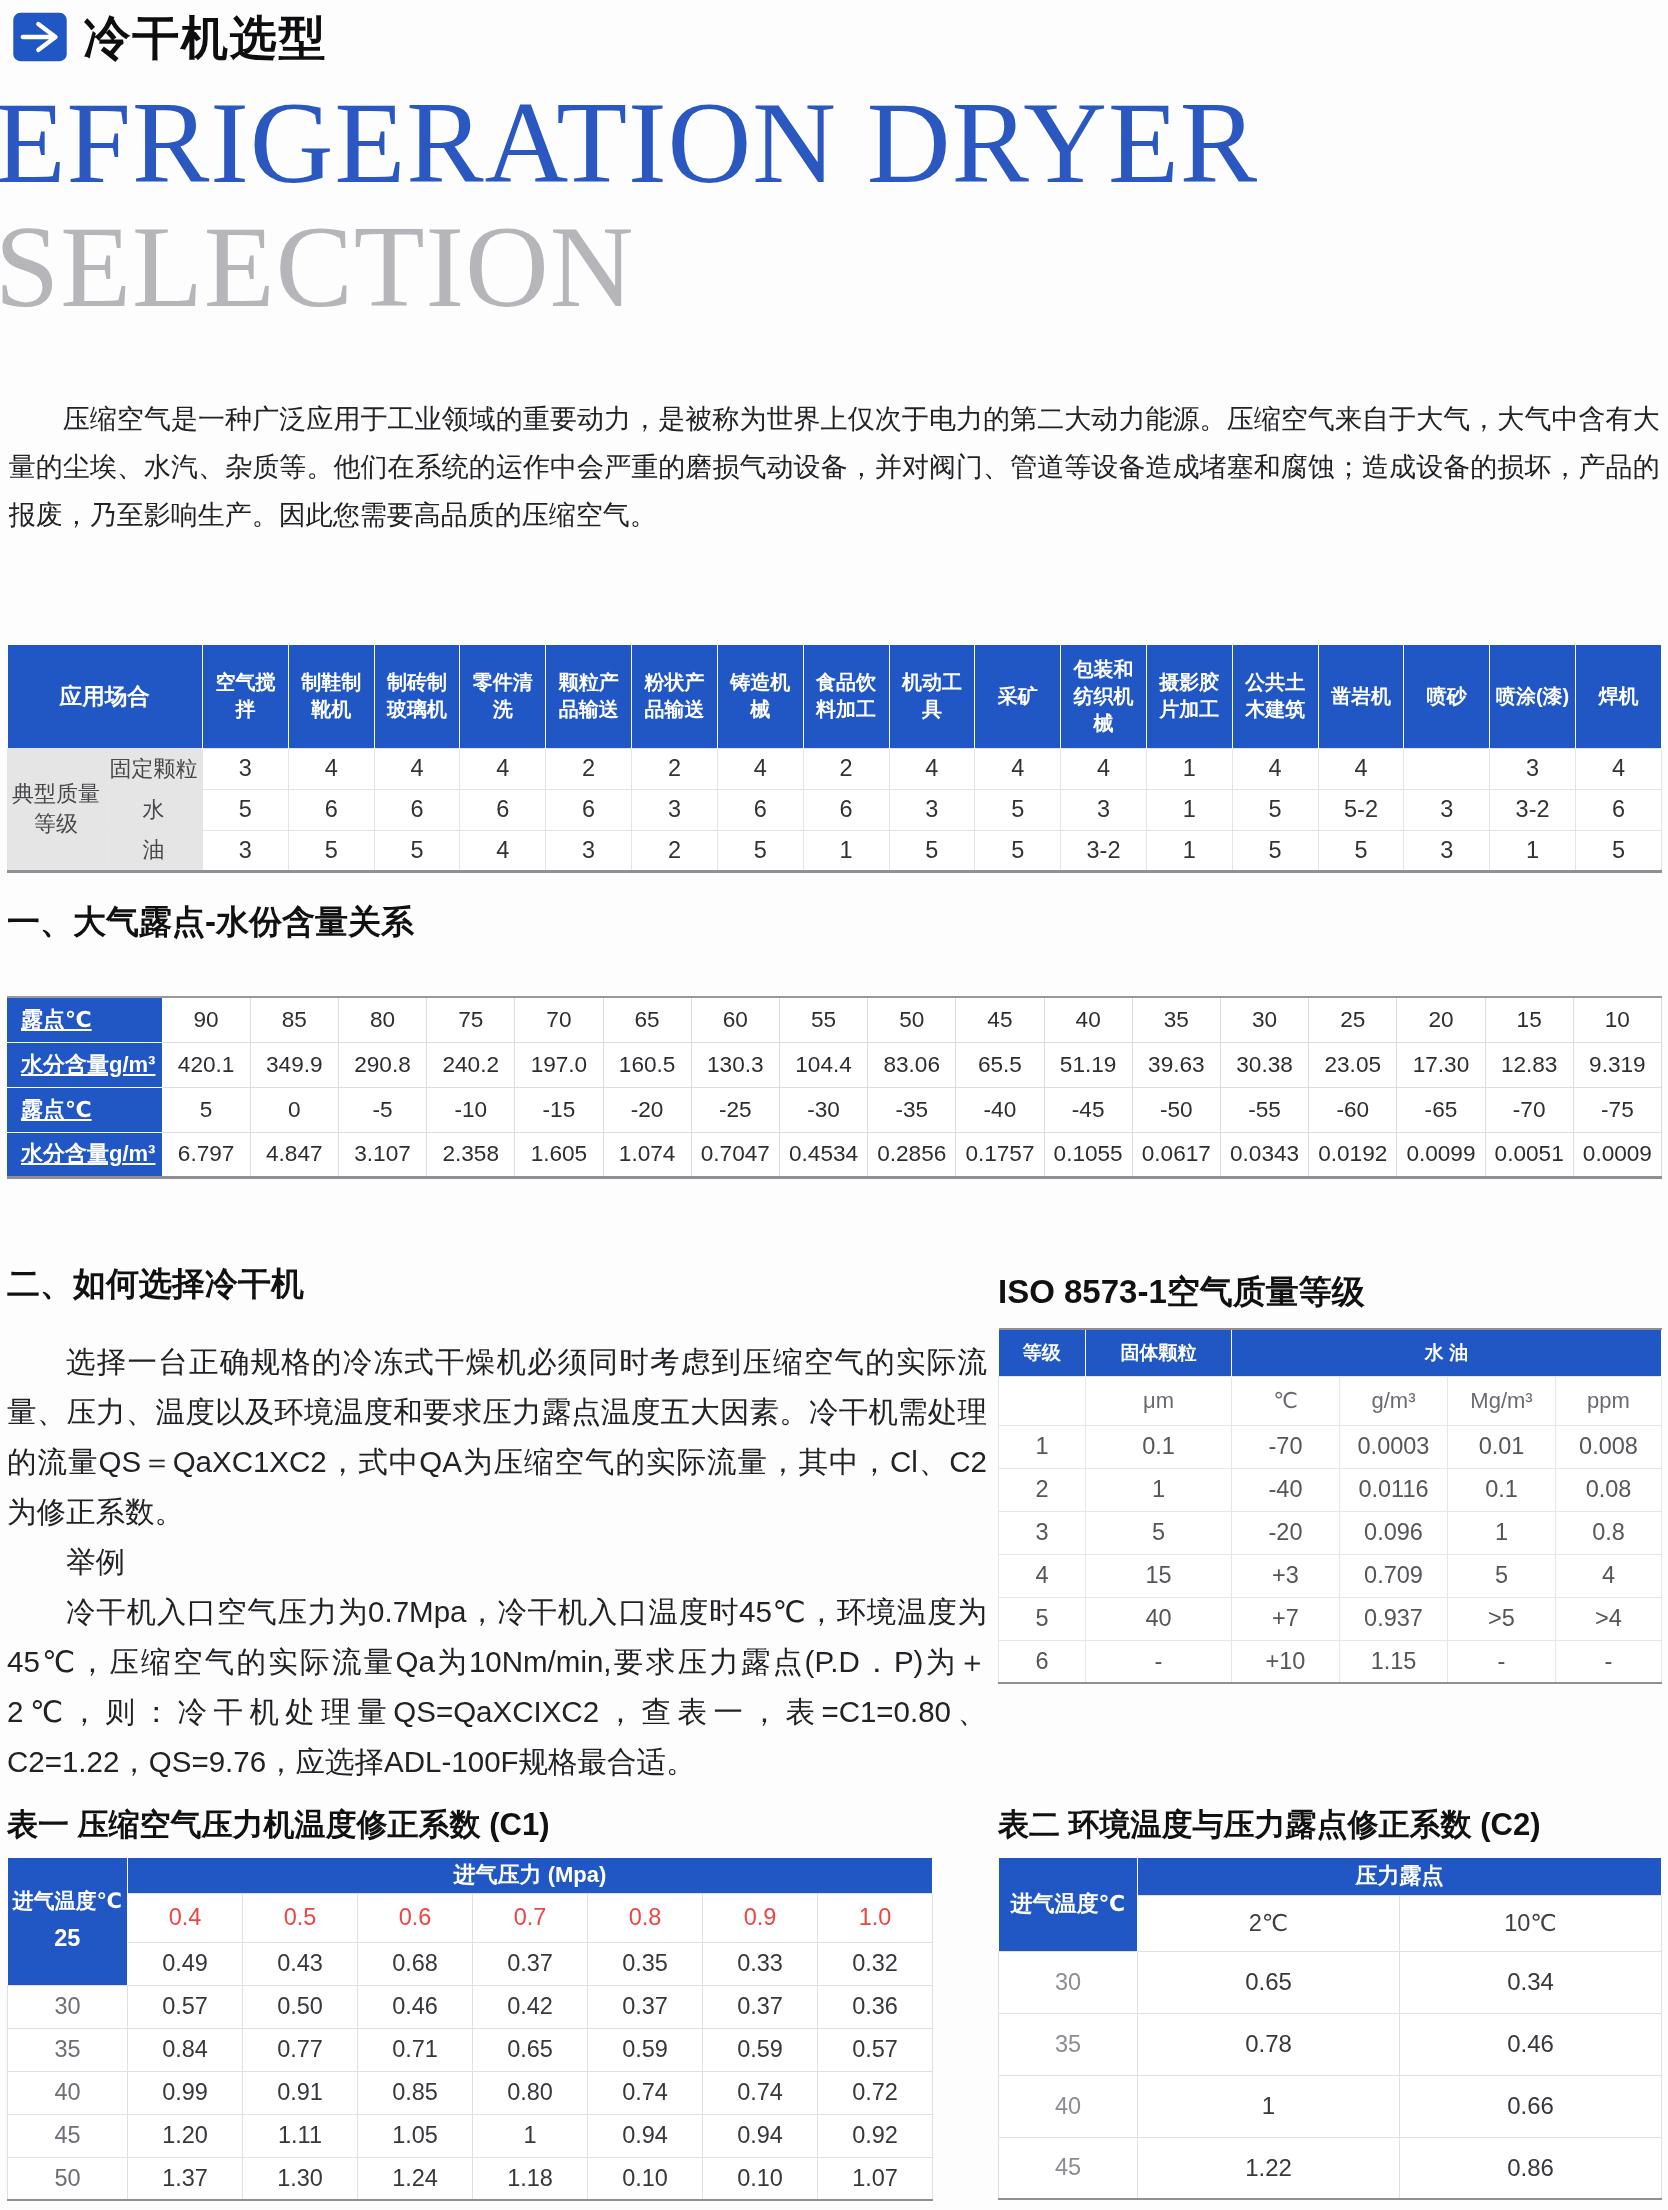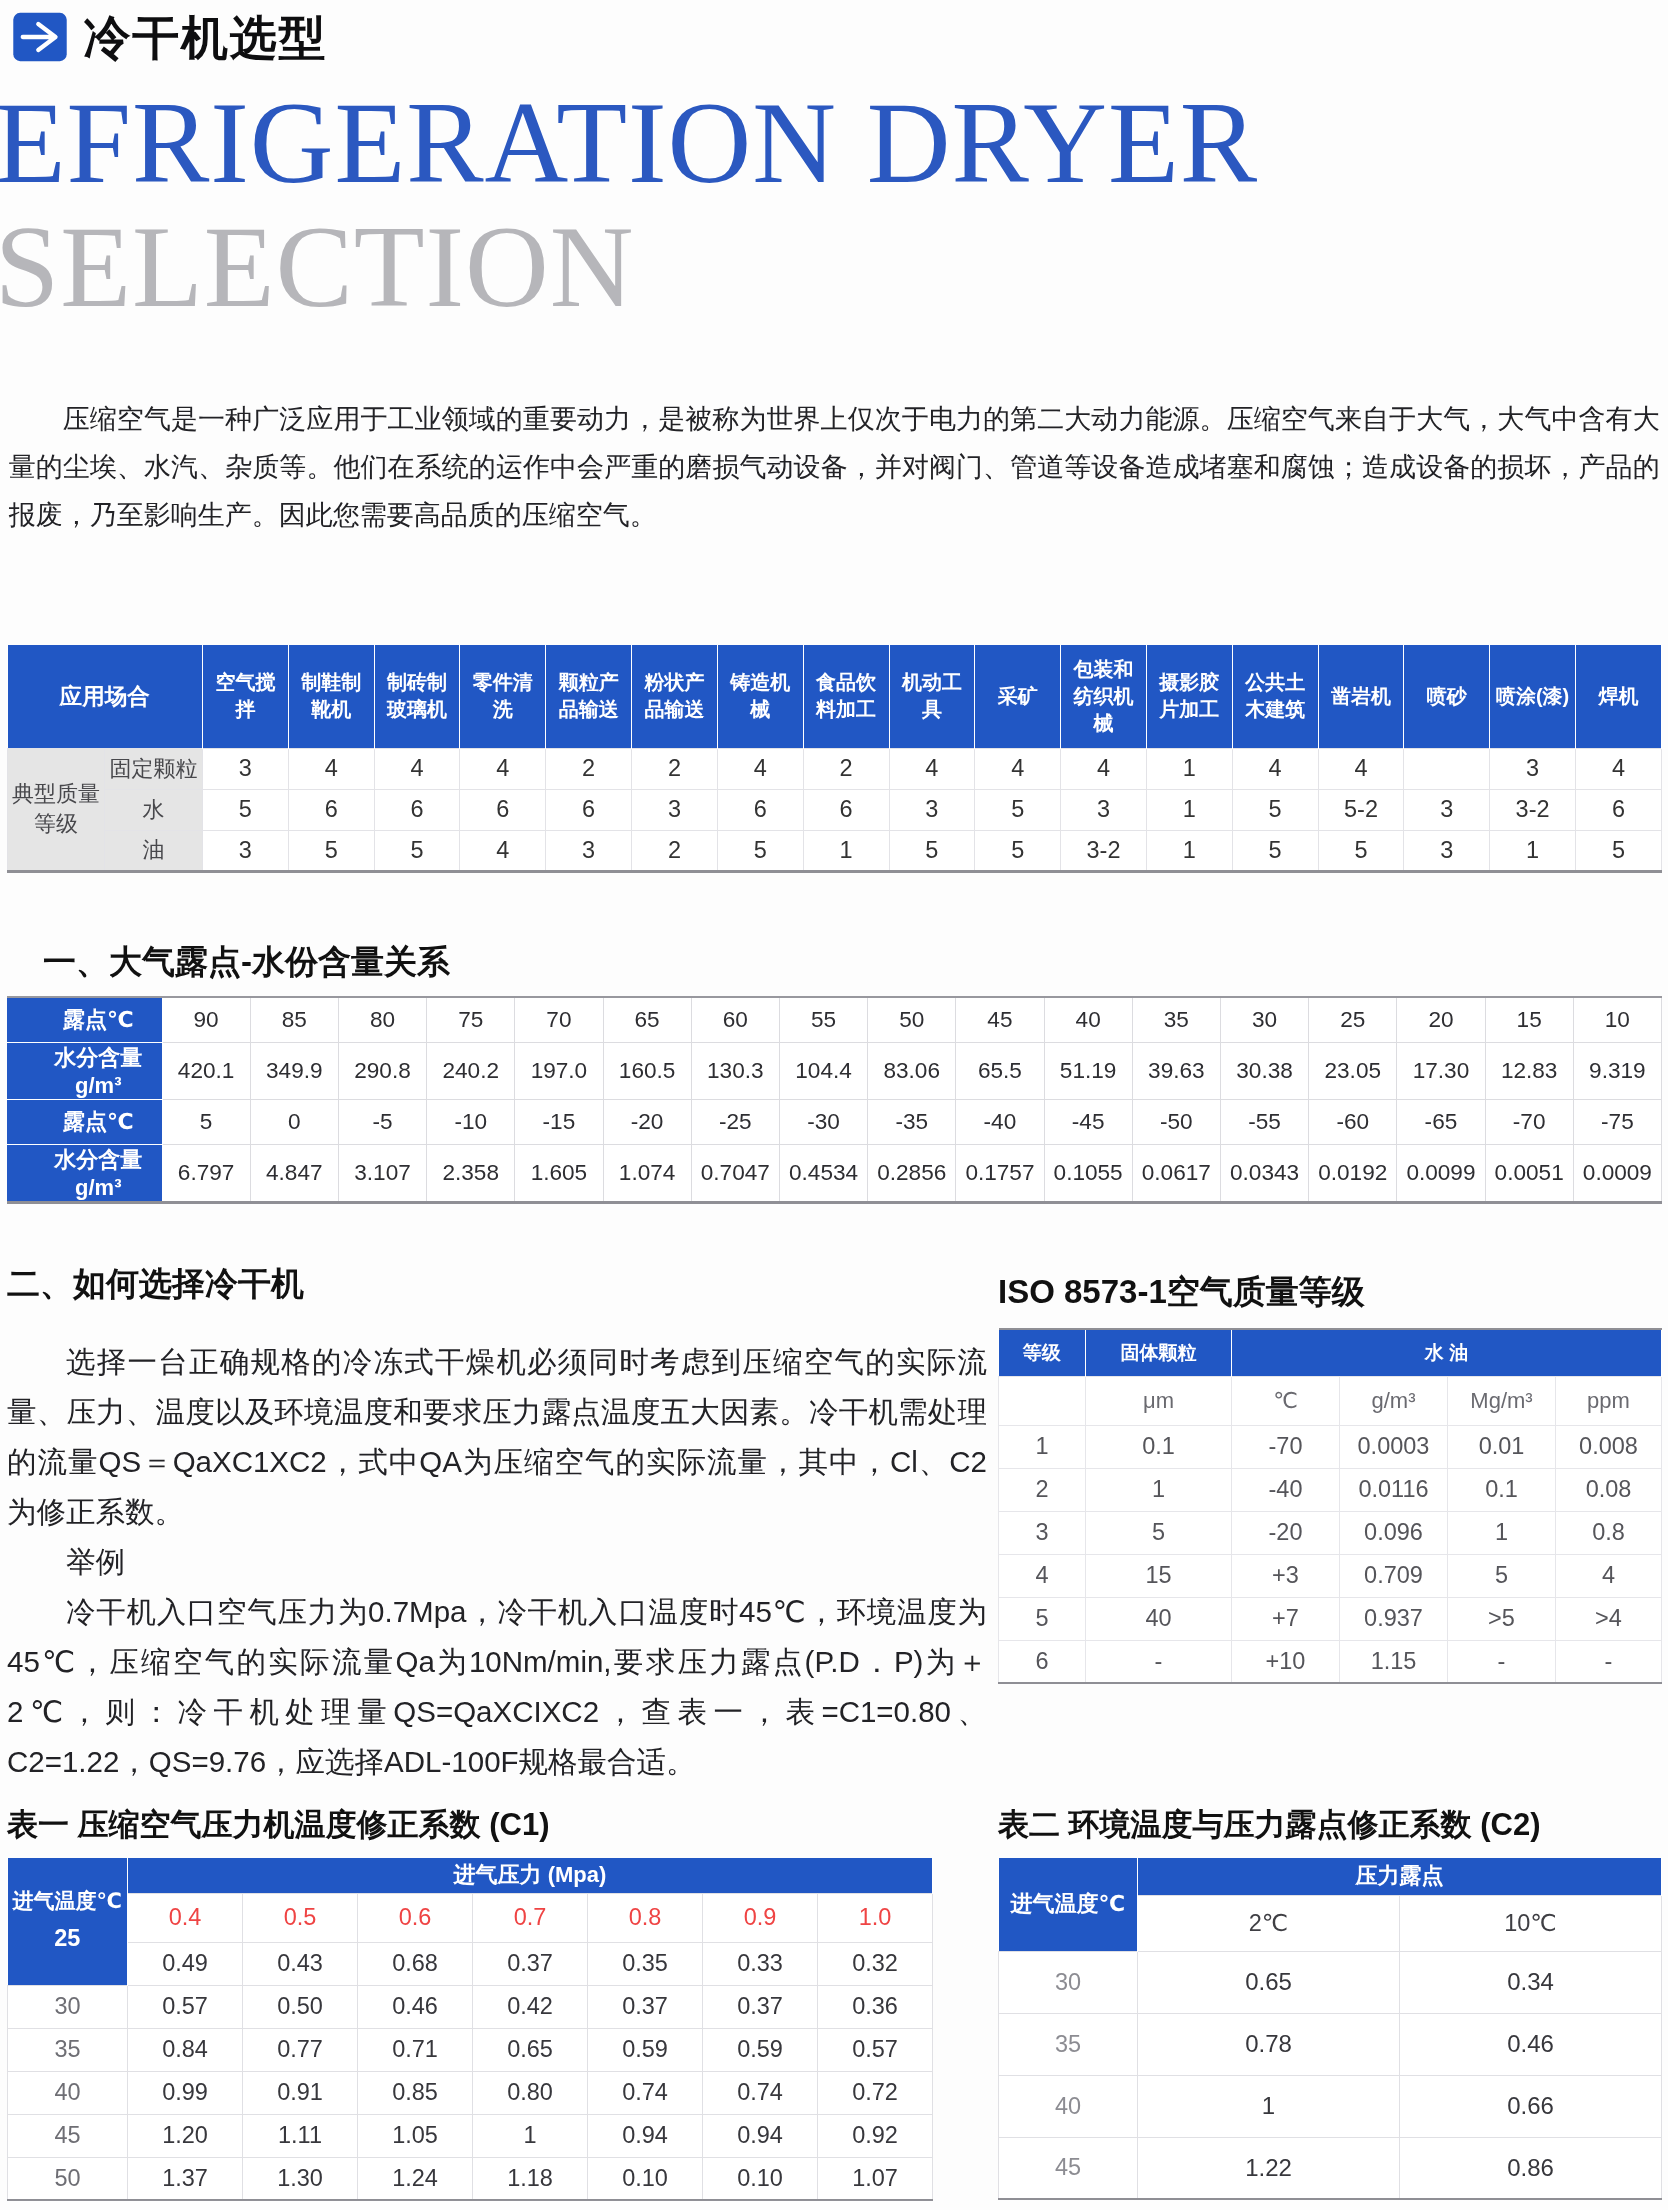--- a/index.html
+++ b/index.html
@@ -45,21 +45,21 @@
   .gb-ch{font-size:20px;line-height:1.35;padding:1.7px 4.3px;}
   .gb-corner{font-size:22.6px;}
   .gb-r td{height:41px;}
   .gb-grp,.gb-rl{font-size:22px;color:#48484c;border:0.9px solid #e3e3e7;text-align:center;background:#e5e5e5;}
   .gb-v{font-size:23.5px;color:#333;border:0.9px solid #e3e3e7;text-align:center;background:#fff;}
 
   
   #dew-wrap{left:7px;top:996px;width:1655px;}
   #dew-table{border-top:2.6px solid #98989e;border-bottom:3.5px solid #8f8f95;}
   .dew-r th,.dew-r td{height:45px;}
-  .dew-l{font-size:22px;text-align:center;padding-left:28px;border-bottom:0.9px solid rgba(255,255,255,.38);}
+  .dew-l{font-size:22px;text-align:left;padding-left:14px;border-bottom:0.9px solid rgba(255,255,255,.38);text-decoration:underline;}
   .dew-v{font-size:22.6px;color:#2e2e32;border:0.9px solid #dcdce0;text-align:center;}
 
   
   .sec2-text{left:7px;top:1337px;width:980px;font-size:29.5px;line-height:50px;
      text-align:justify;color:#222226;}
   .sec2-text p{text-indent:2em;}
 
   
   #iso-wrap{left:998px;top:1328px;width:664px;}
   #iso-table{border-top:2.6px solid #8f8f95;border-bottom:2.6px solid #8f8f95;}
@@ -215,21 +215,21 @@
             <td class="gb-v">5</td>
             <td class="gb-v">5</td>
             <td class="gb-v">3</td>
             <td class="gb-v">1</td>
             <td class="gb-v">5</td>
           </tr>
         </tbody>
       </table>
   </div>
 
-  <div class="abs h-sec" style="left:7px;top:940px;margin-left:36px;">一、大气露点-水份含量关系</div>
+  <div class="abs h-sec" style="left:7px;top:900px;">一、大气露点-水份含量关系</div>
   <div class="abs" id="dew-wrap">
     <table class="t" id="dew-table">
         <colgroup>
           <col style="width:155px">
           <col>
           <col>
           <col>
           <col>
           <col>
           <col>

